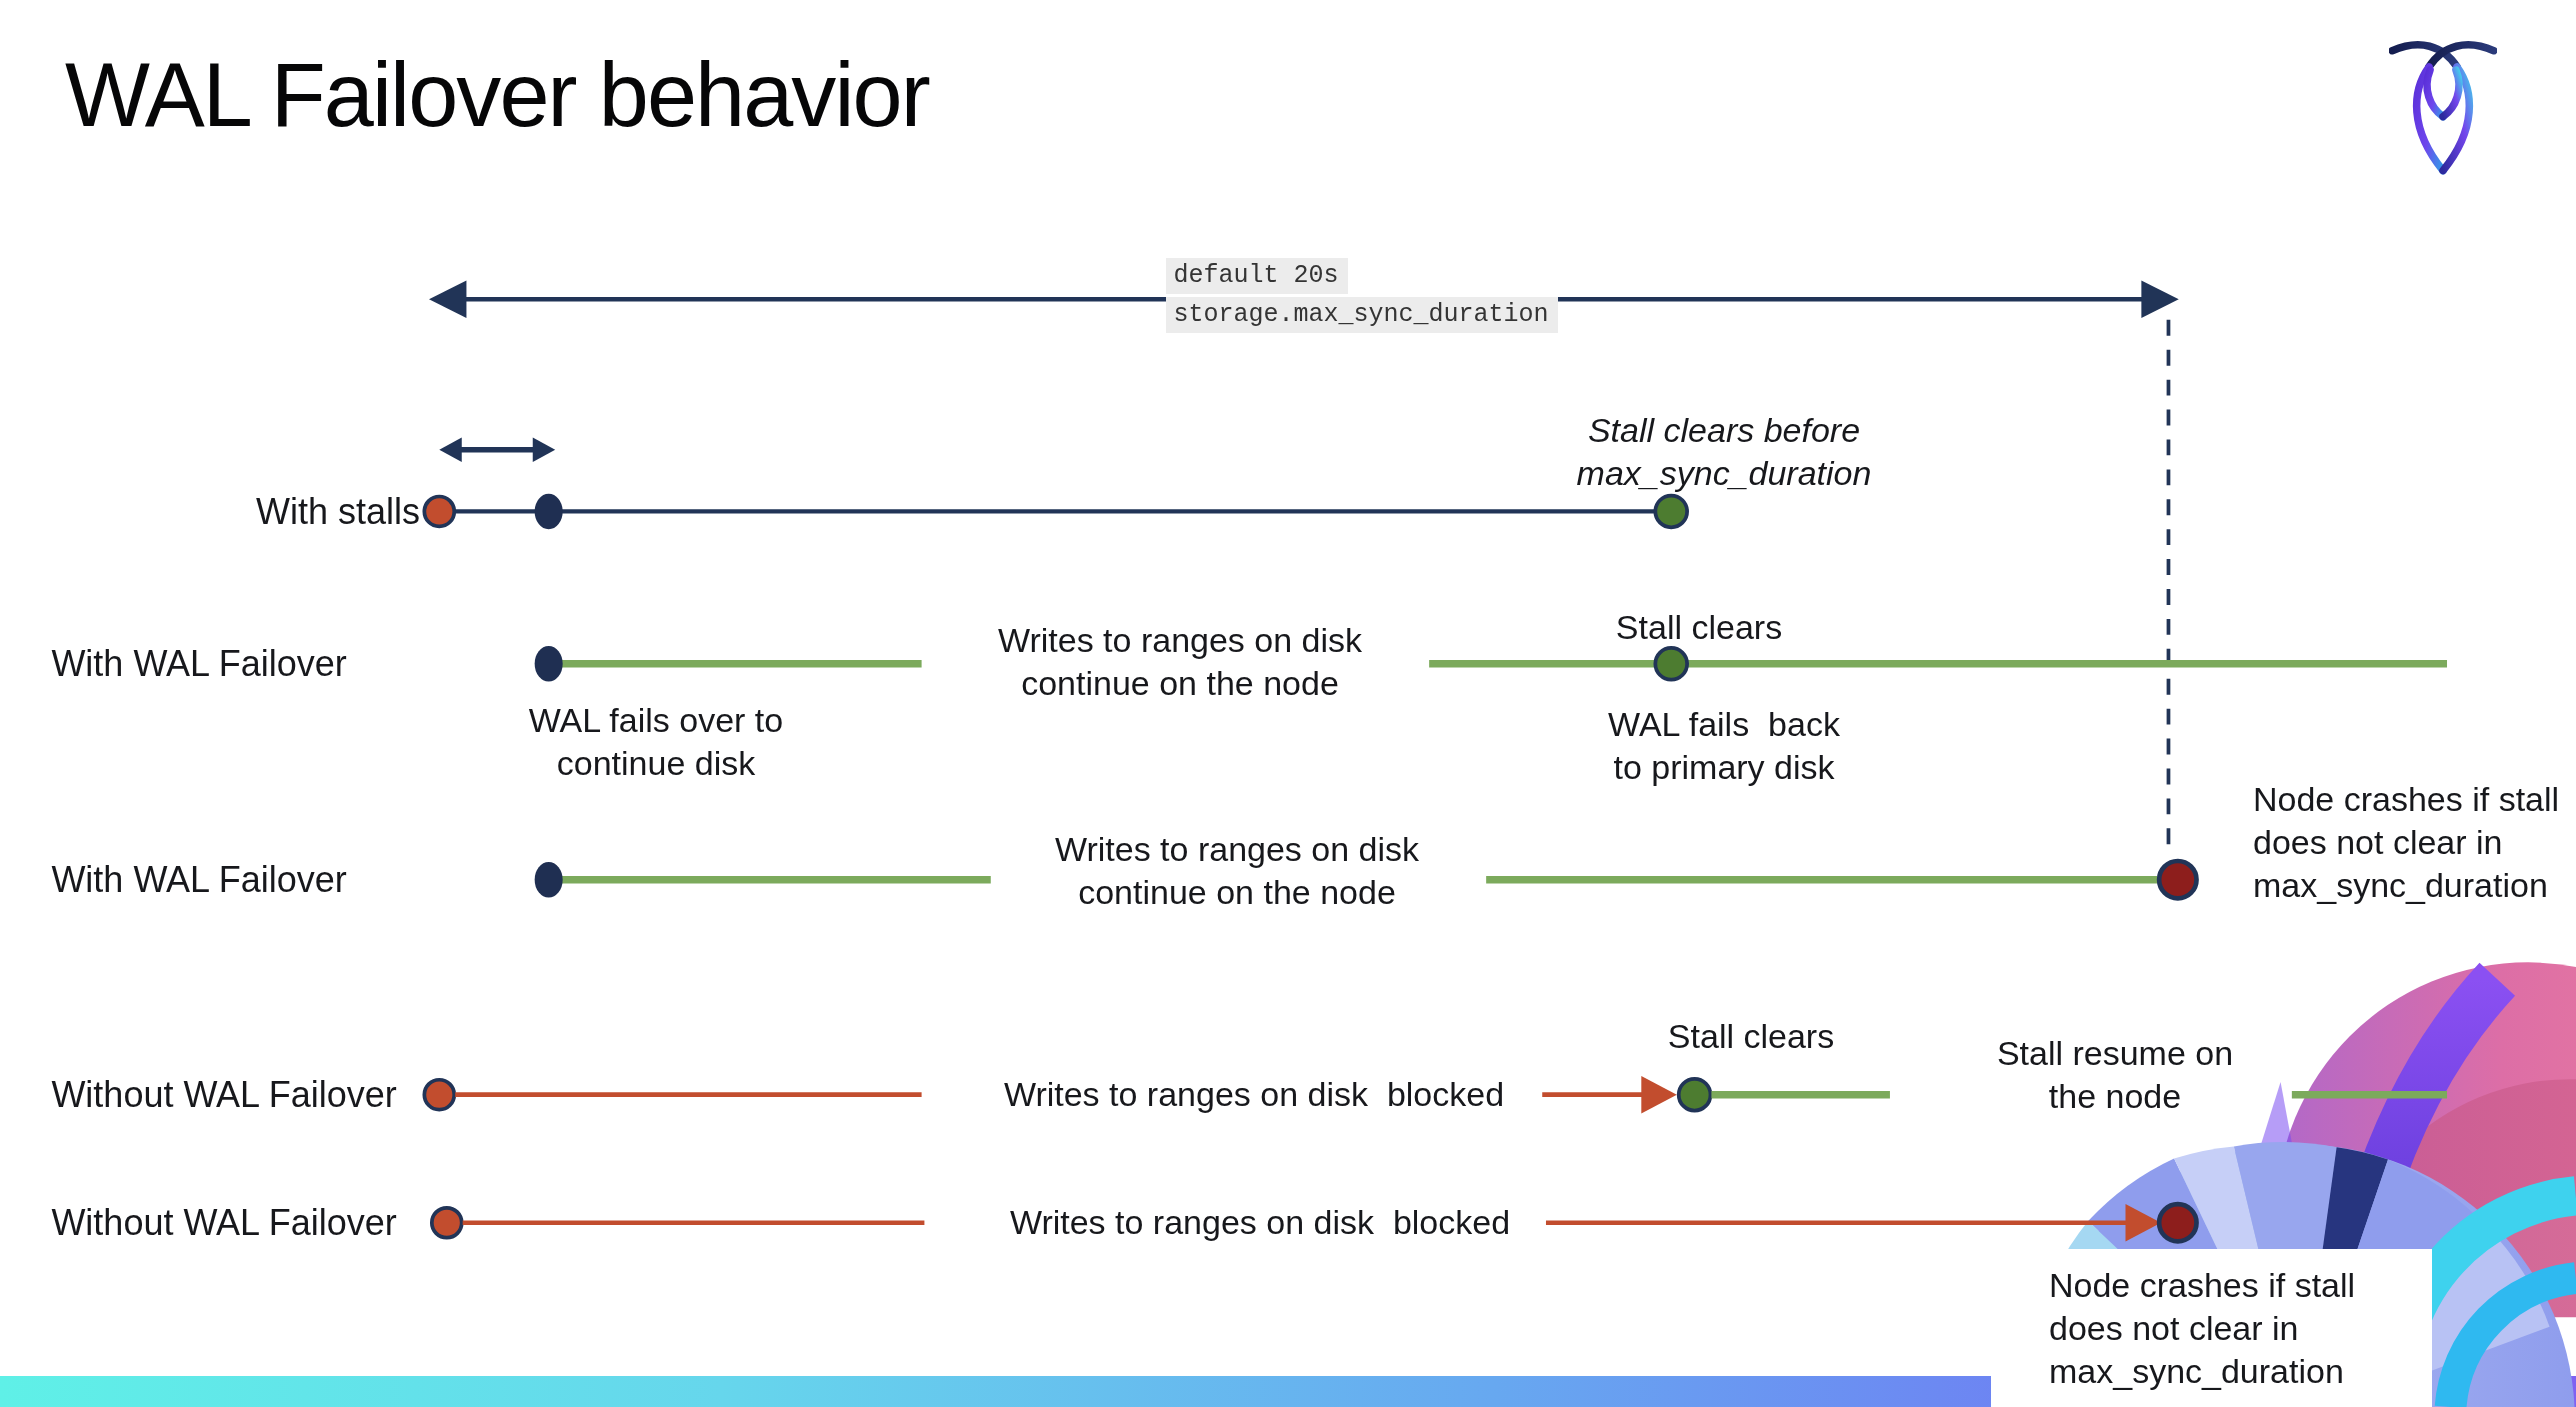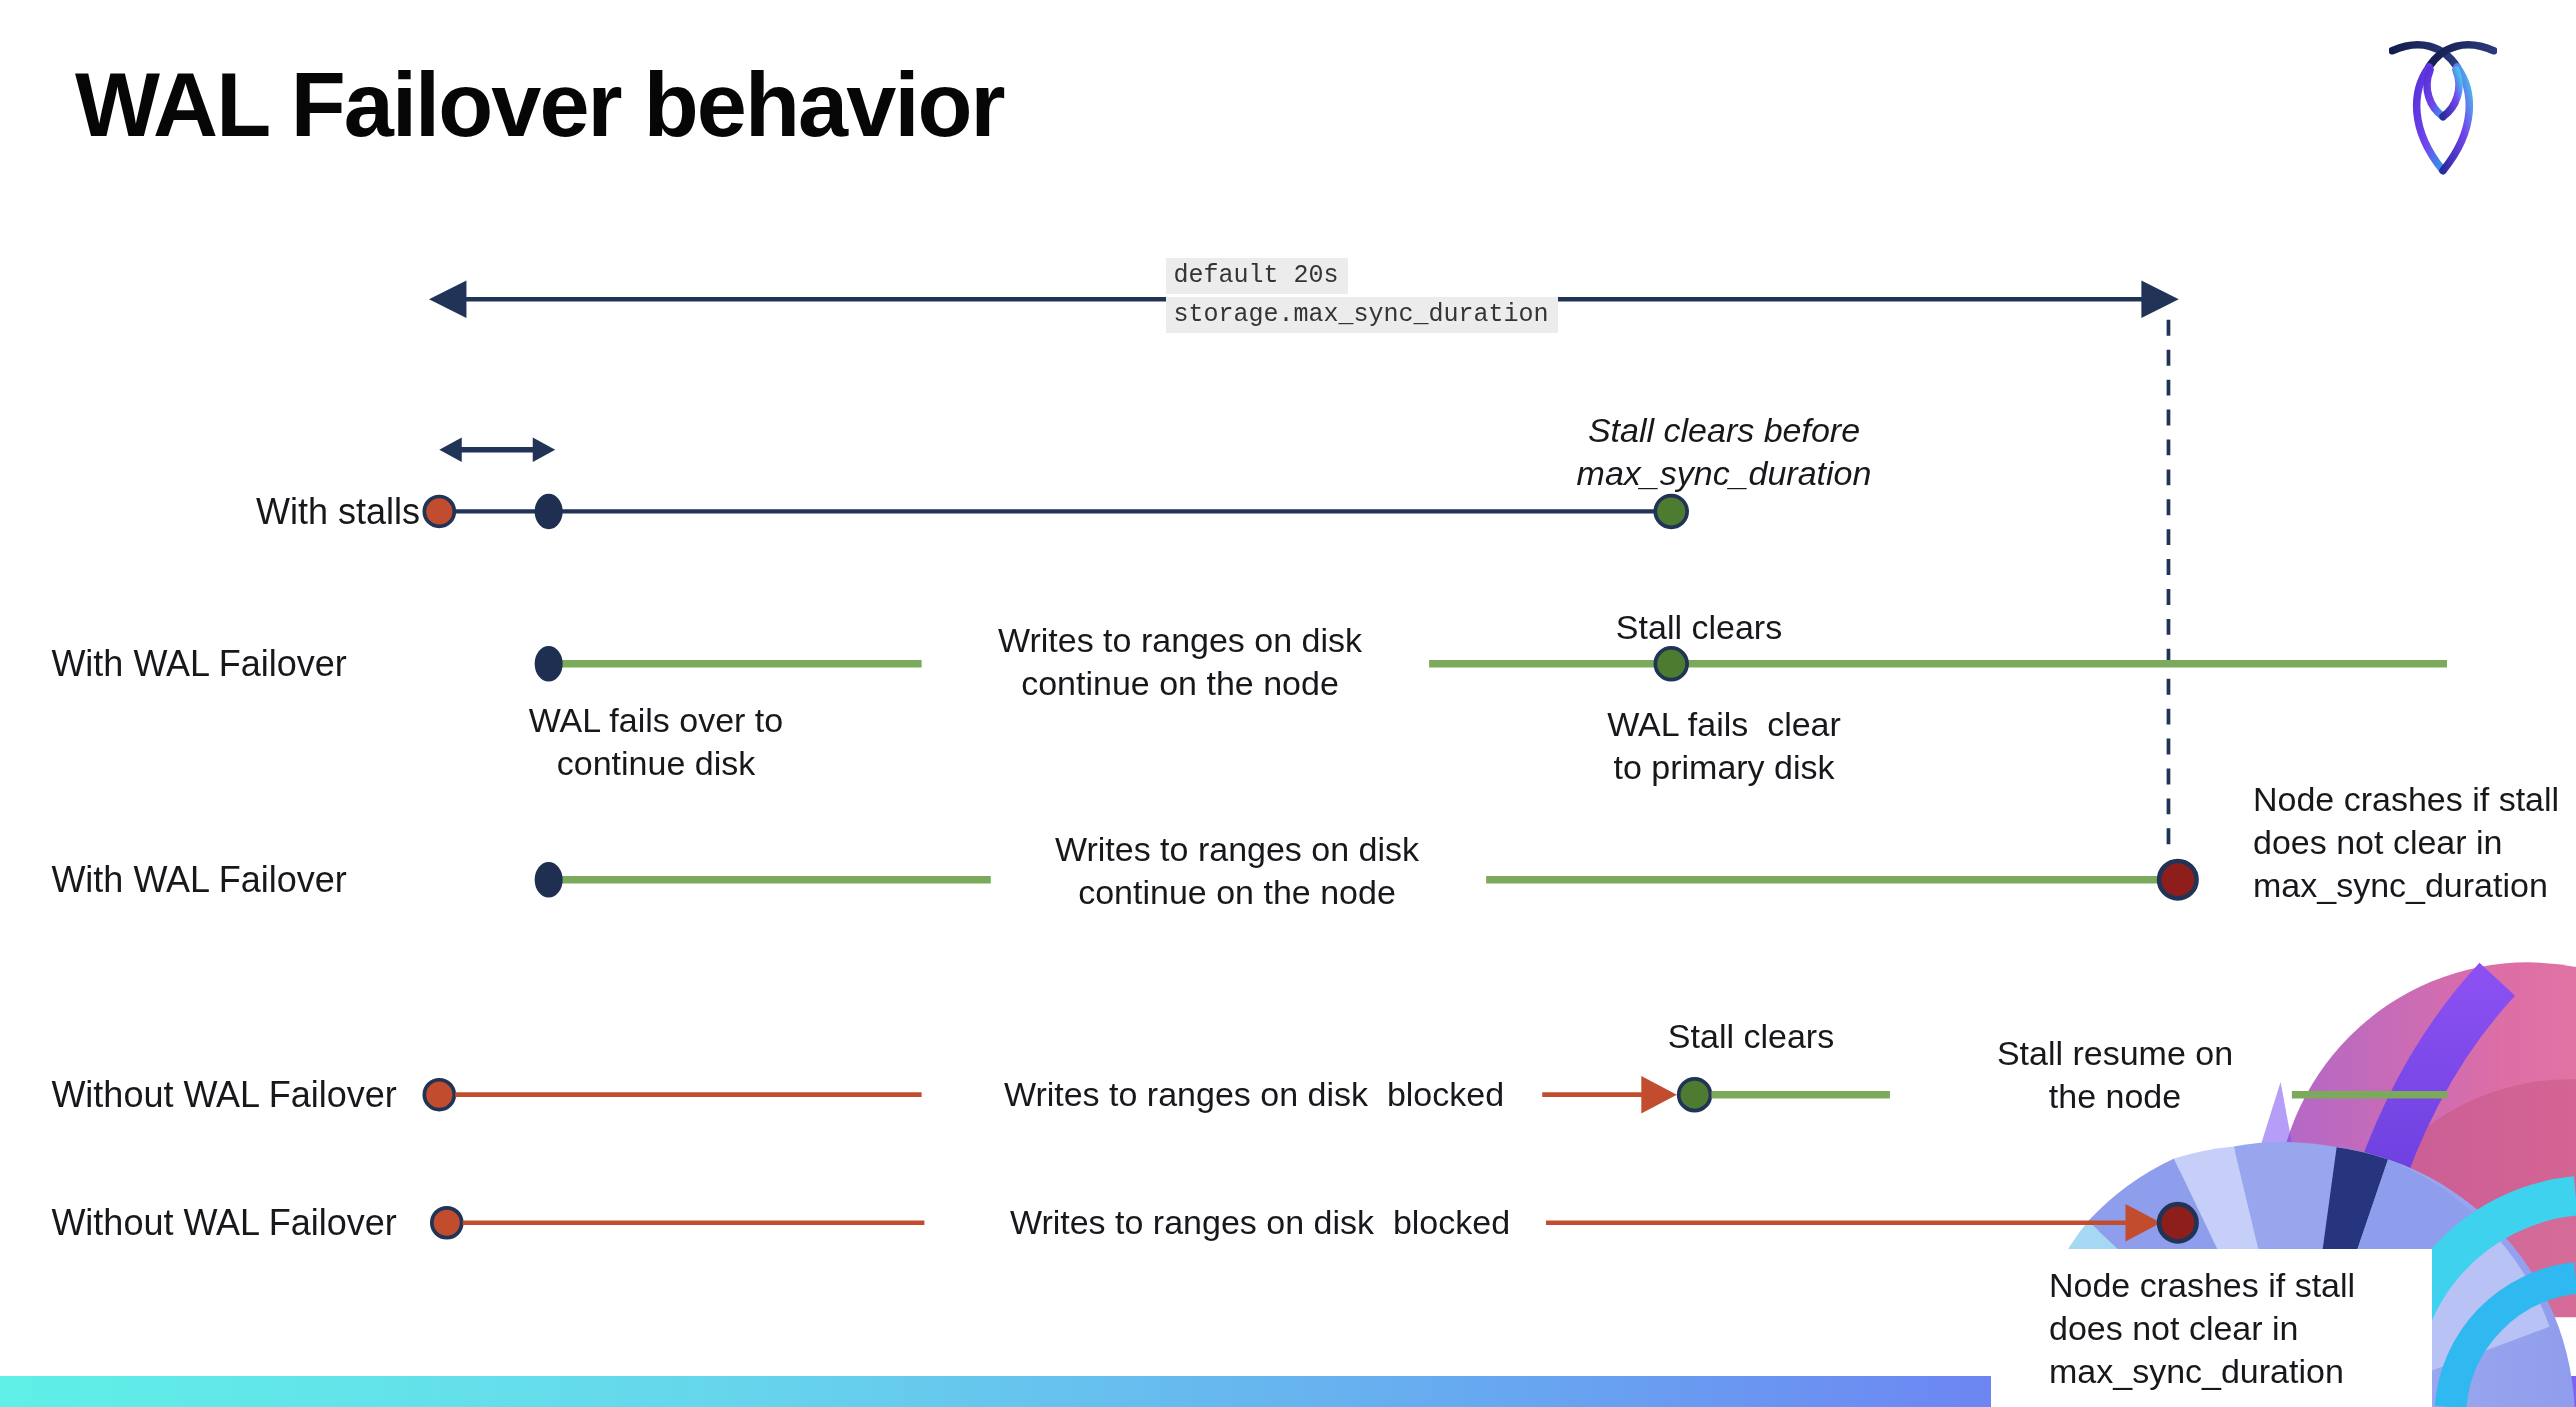--- a/index.html
+++ b/index.html
@@ -1,17 +1,17 @@
 <!DOCTYPE html>
 <html style="font-size:15px"><head>
 <meta charset="utf-8">
 <style>
   html,body{margin:0;padding:0;width:2576px;height:1408px;background:#fff;overflow:hidden;}
   .canvas{position:absolute;inset:0;font-family:"Liberation Sans",sans-serif;color:#17181c;}
-  .title{position:absolute;left:65px;top:39px;font-size:90px;line-height:112px;font-weight:700;letter-spacing:-1.9px;color:#060607;margin:10px;}
+  .title{position:absolute;left:65px;top:39px;font-size:90px;line-height:112px;font-weight:400;letter-spacing:-1.9px;color:#060607;margin:0;}
   .logo{position:absolute;left:2389px;top:36px;width:108px;height:146px;}
   .bar{position:absolute;left:0;top:1376px;width:2576px;height:32px;z-index:1;
        background:linear-gradient(90deg,#5ff0e7 0%,#66d6ec 28%,#67a8f0 58%,#6e7df3 82%,#7e62f2 100%);}
   .art{position:absolute;left:1916px;top:925px;width:660px;height:482px;overflow:hidden;z-index:2;}
   .callout-box{position:absolute;left:1991px;top:1249px;width:441px;height:159px;background:#fff;z-index:3;}
   .diagram{position:absolute;left:0;top:0;z-index:4;}
   .t,.tl,.code{position:absolute;z-index:5;margin-left:28px;}
   .t{font-size:34px;line-height:43px;text-align:center;white-space:pre-wrap;transform:translateX(-50%);}
   .tl{font-size:34px;line-height:43px;text-align:left;white-space:pre-wrap;}
   .rowlab{font-size:36px;line-height:43px;}
@@ -167,21 +167,21 @@
   <div class="tl rowlab" style="left:23.4px;top:1073px;">Without WAL Failover</div>
   <div class="tl rowlab" style="left:23.4px;top:1201px;">Without WAL Failover</div>
 
   <div class="t" style="left:1696px;top:409px;font-style:italic;">Stall clears before
 max_sync_duration</div>
   <div class="t" style="left:628px;top:699px;">WAL fails over to
 continue disk</div>
   <div class="t" style="left:1152px;top:619px;">Writes to ranges on disk
 continue on the node</div>
   <div class="t" style="left:1671px;top:606px;">Stall clears</div>
-  <div class="t" style="left:1696px;top:703px;">WAL fails  clear
+  <div class="t" style="left:1696px;top:703px;">WAL fails  back
 to primary disk</div>
   <div class="t" style="left:1209px;top:828px;">Writes to ranges on disk
 continue on the node</div>
   <div class="tl" style="left:2225px;top:778px;">Node crashes if stall
 does not clear in
 max_sync_duration</div>
   <div class="t" style="left:1226px;top:1073px;">Writes to ranges on disk  blocked</div>
   <div class="t" style="left:1723px;top:1015px;">Stall clears</div>
   <div class="t" style="left:2087px;top:1032px;">Stall resume on
 the node</div>

